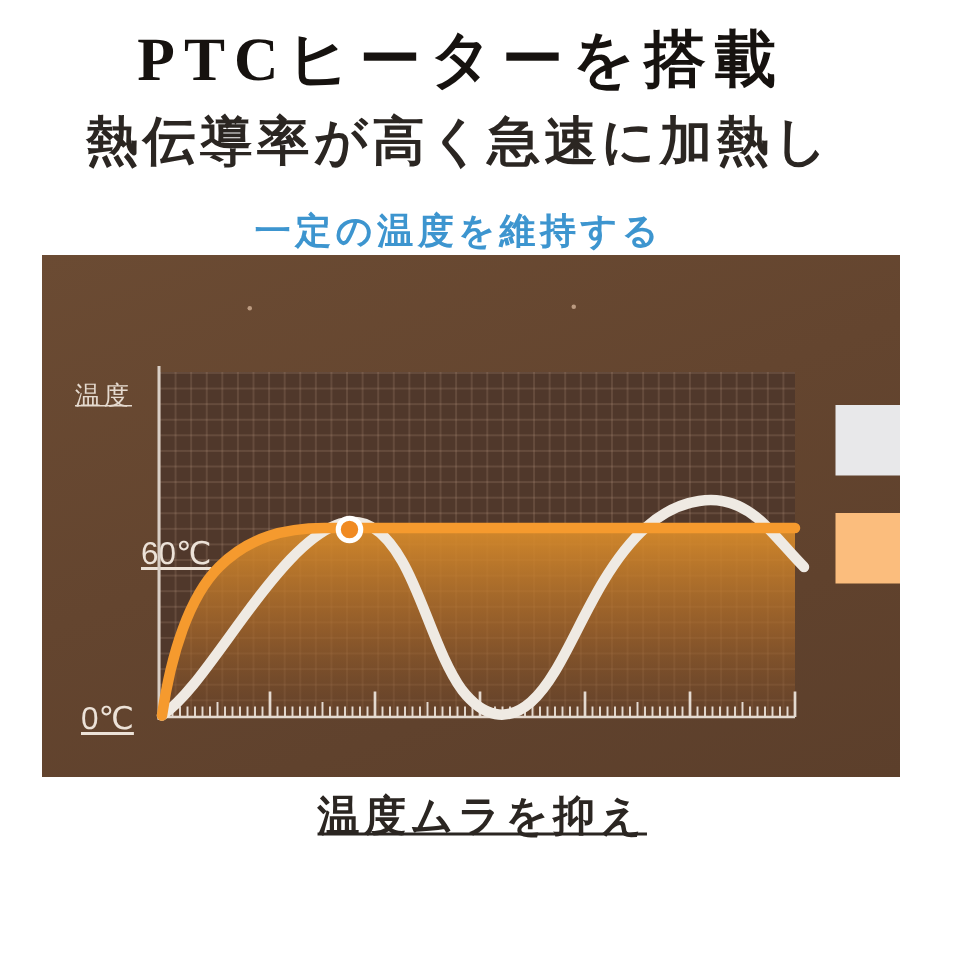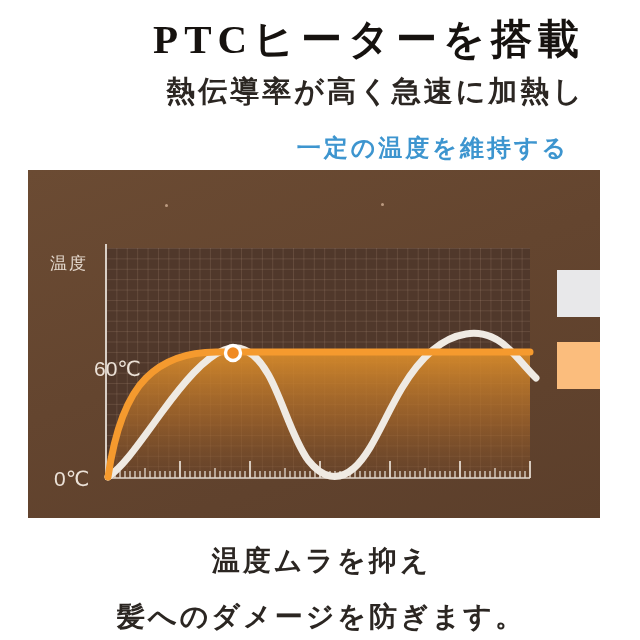--- a/index.html
+++ b/index.html
@@ -11,40 +11,40 @@
     width: 640px;
     height: 640px;
     overflow: hidden;
     font-family: "Liberation Serif", "DejaVu Serif", serif;
     position: relative;
   }
 
   
   .head-block {
     position: absolute;
-    left: 0;
+    left: 12px;
     top: 0;
     width: 585px;
-    text-align: right;
+    text-align: center;
   }
   .title-main {
     margin: 0;
     padding-top: 17px;
     font-size: 41px;
     line-height: 1.12;
     font-weight: 700;
     color: #16120f;
     letter-spacing: 6px;
     text-indent: 6px;
     font-family: "Liberation Serif", "DejaVu Serif", serif;
   }
   .title-sub {
     margin: 0;
     padding-top: 12px;
-    font-size: 29px;
+    font-size: 35px;
     line-height: 1.15;
     font-weight: 700;
     color: #2b2622;
     letter-spacing: 3px;
     text-indent: 3px;
   }
   .title-accent {
     margin: 16px;
     padding-top: 11px;
     font-size: 24px;
@@ -88,20 +88,21 @@
       linear-gradient(to right, rgba(210,175,150,.16) 1px, transparent 1px),
       linear-gradient(to bottom, rgba(210,175,150,.16) 1px, transparent 1px);
     background-size: 10.4px 10.4px, 10.4px 10.4px;
   }
 
   .y-label, .y-tick-label {
     position: absolute;
     color: #ece2d8;
     font-family: "Liberation Sans", "DejaVu Sans", sans-serif;
     white-space: nowrap;
+    text-decoration: underline;
   }
   .y-label {
     left: 22px;
     top: 82px;
     font-size: 17px;
     letter-spacing: 2px;
     opacity: .95;
   }
   .y-tick-60 {
     left: 22px;
@@ -142,27 +143,28 @@
 
   
   .foot-block {
     position: absolute;
     left: 0;
     top: 525px;
     width: 640px;
     text-align: center;
   }
   .foot-line {
-    margin: 16px;
+    margin: 0;
     font-size: 28px;
     line-height: 1.42;
     font-weight: 700;
     color: #2b2622;
     letter-spacing: 3px;
     text-indent: 3px;
+    text-decoration: underline;
   }
 </style>
 </head>
 <body>
 
 <div class="head-block">
   <h1 class="title-main">PTCヒーターを搭載</h1>
   <p class="title-sub">熱伝導率が高く急速に加熱し</p>
   <p class="title-accent" style="color: rgb(61, 149, 207);">一定の温度を維持する</p>
 </div>
@@ -293,14 +295,13 @@
 
     <circle cx="205" cy="183" r="7.5" fill="#f08a22" stroke="#ffffff" stroke-width="3.4"></circle>
   </svg>
 
   <div class="legend-swatch legend-white" style="background: rgb(232, 232, 234);"></div>
   <div class="legend-swatch legend-orange" style="background: rgb(251, 189, 125);"></div>
 </div>
 
 <div class="foot-block">
   <p class="foot-line">温度ムラを抑え</p>
-  <p class="foot-line">髪へのダメージを防ぎます。</p>
 </div>
 
 </body></html>

